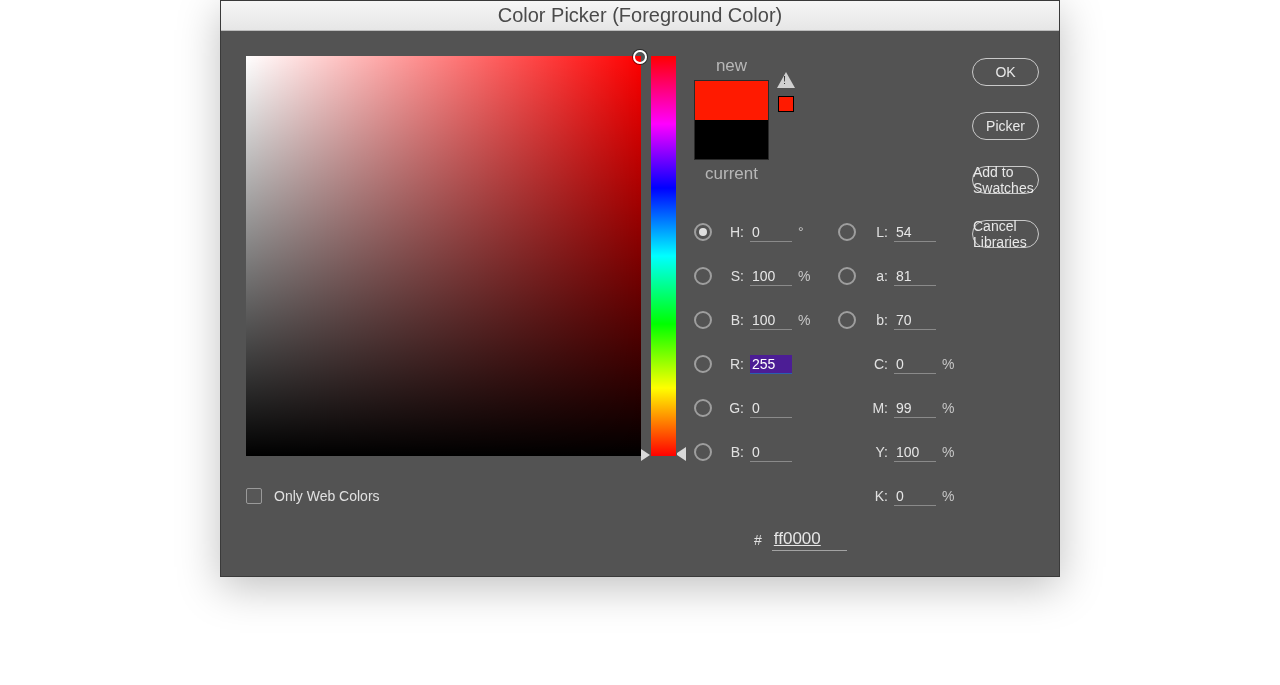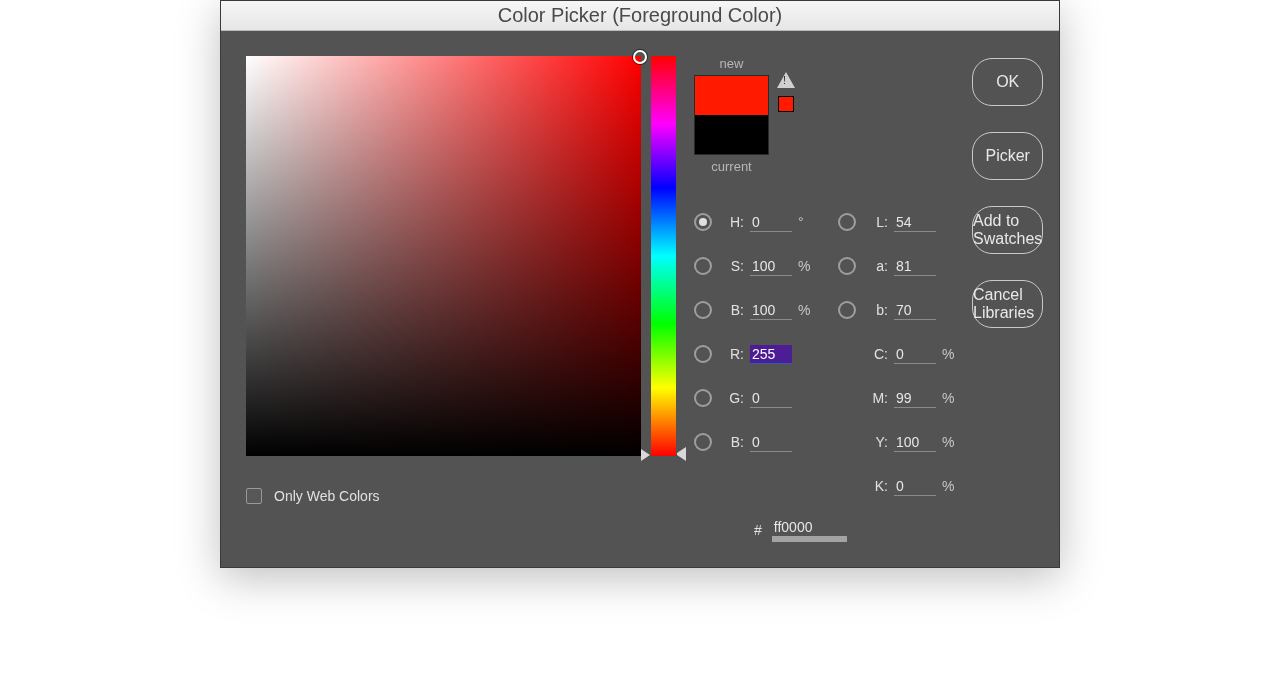--- a/index.html
+++ b/index.html
@@ -101,21 +101,21 @@
     gap: 8px;
   }
   .swatch-col { display: flex; flex-direction: column; align-items: center; gap: 4px; }
   .swatch {
     width: 75px; height: 80px;
     display: flex; flex-direction: column;
     border: 1px solid #2a2a2a;
   }
   .swatch-top { flex:1; background: #ff1a00; }
   .swatch-bot { flex:1; background: #000000; }
-  .swatch-label { color: #b7b7b7; font-size: 13px; }
+  .swatch-label { color: #b7b7b7; font-size: 17px; }
   .icon-col { display:flex; flex-direction:column; gap:8px; align-items:center; padding-top: 16px;}
   .warn-icon {
     width: 0; height: 0;
     border-left: 9px solid transparent;
     border-right: 9px solid transparent;
     border-bottom: 16px solid #d0d0d0;
     position: relative;
   }
   .warn-icon::after {
     content: "!";
@@ -163,37 +163,37 @@
   }
   .unit { color: #c7c7c7; width: 18px; }
   .cols { display:flex; gap: 22px; margin-top: 26px; }
   .col { display:flex; flex-direction:column; }
   .hex-row {
     display:flex; align-items:center; gap:10px; margin-top: 10px;
     padding-left: 60px;
   }
   .hex-input {
     width: 75px;
-    border:none; border-bottom:6px solid #a3a3a3;
-    background:transparent; color:#e6e6e6; font-size:14px; padding:1px 2px;
+    border:none; border-bottom:1px solid #a3a3a3;
+    background:transparent; color:#e6e6e6; font-size:17px; padding:1px 2px;text-decoration:underline;
   }
   
   .right {
     width: 195px;
     display: flex;
     flex-direction: column;
     gap: 26px;
     padding-top: 2px;
   }
   .btn {
-    height: 48px;
+    height: 28px;
     border: 1.5px solid #c9c9c9;
     border-radius: 20px;
     color: #e8e8e8;
-    font-size: 16px;
+    font-size: 14px;
     display:flex; align-items:center; justify-content:center;
     cursor: pointer;
     background: transparent;
   }
 </style>
 </head>
 <body>
 
 <div class="dialog">
   <div class="titlebar">

